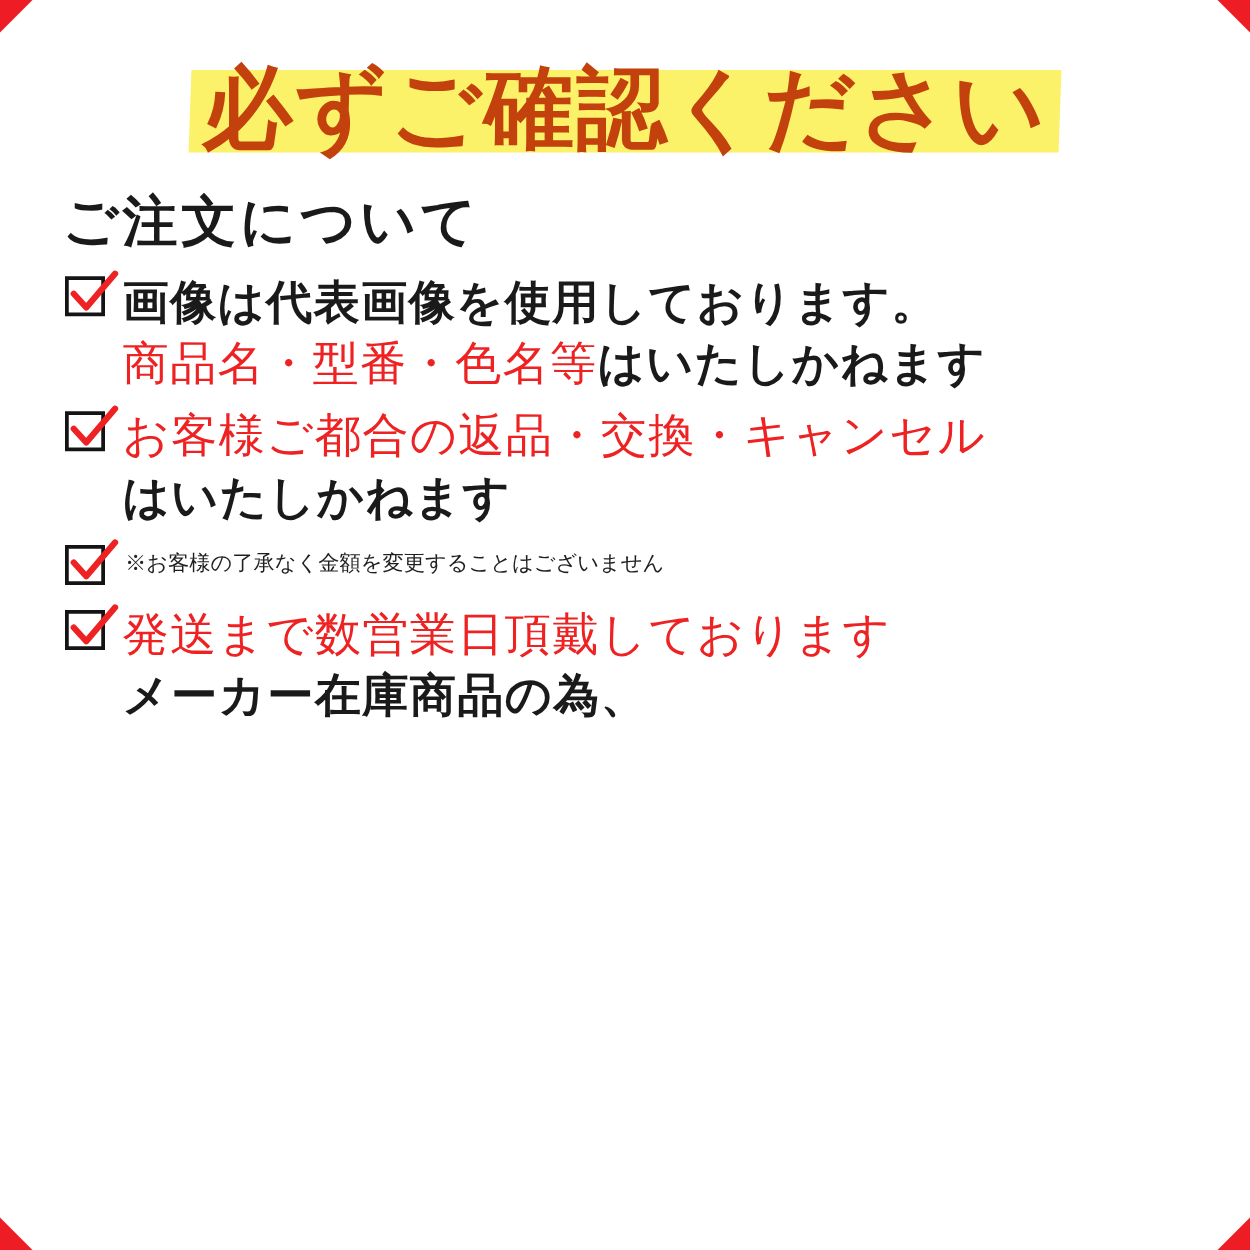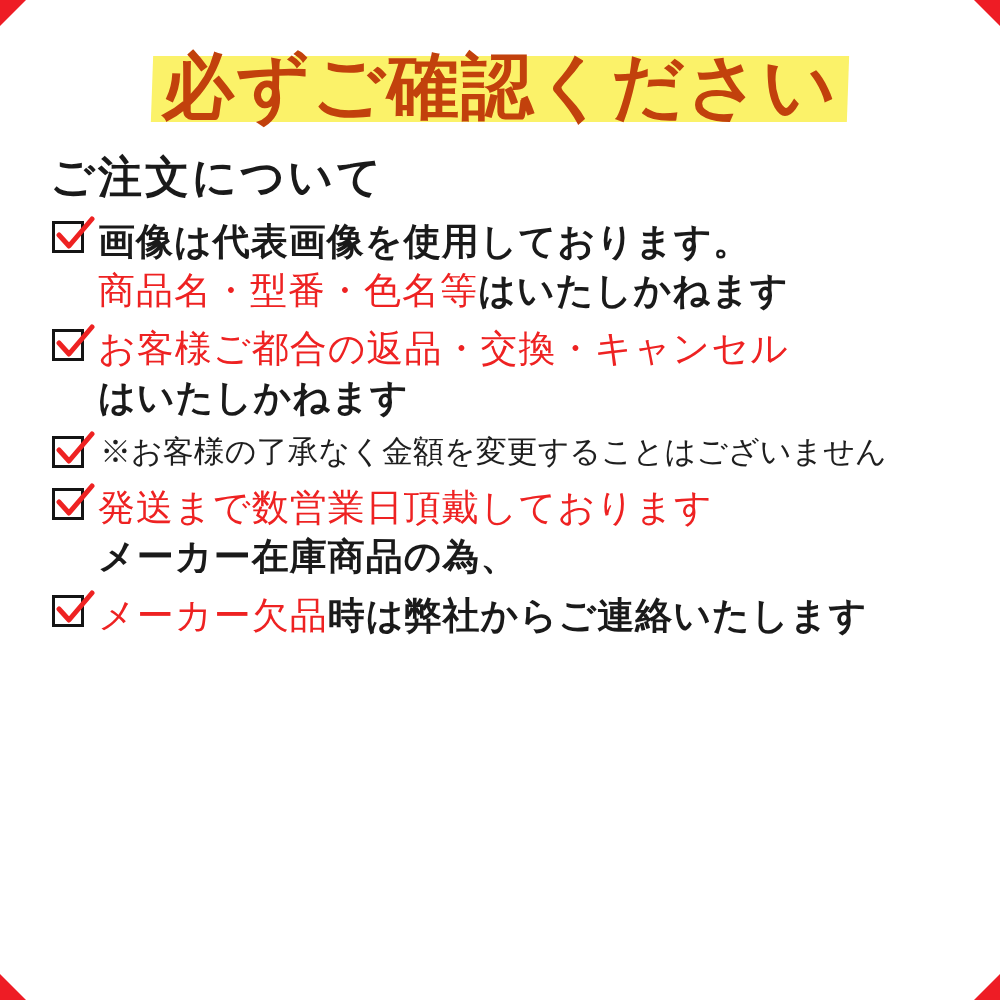--- a/index.html
+++ b/index.html
@@ -130,21 +130,21 @@
   }
   .line .red {
     color: #ee2222;
     font-weight: normal;
   }
   .line .blk {
     color: #1a1a1a;
     font-weight: bold;
   }
   .note {
-    font-size: 31px;
+    font-size: 17px;
     line-height: 38px;
     color: #1f1f1f;
     letter-spacing: 0px;
     margin-left: 2px;
     font-family: "DejaVu Serif", serif;
     white-space: nowrap;
   }
 </style>
 </head>
 <body>
@@ -203,26 +203,15 @@
           <span class="box"></span>
           <svg class="tick" viewBox="0 0 40 40">
             <path d="M3 20 L13 31 L36 4" fill="none" stroke="#ee2222" stroke-width="5" stroke-linecap="round" stroke-linejoin="round"></path>
           </svg>
         </span>
         <div class="item-lines">
           <div class="line"><span class="red">発送まで数営業日頂戴しております</span></div>
           <div class="line"><span class="blk">メーカー在庫商品の為、</span></div>
         </div>
       </div>
-      <div class="item">
-        <span class="checkbox">
-          <span class="box"></span>
-          <svg class="tick" viewBox="0 0 40 40">
-            <path d="M3 20 L13 31 L36 4" fill="none" stroke="#ee2222" stroke-width="5" stroke-linecap="round" stroke-linejoin="round"></path>
-          </svg>
-        </span>
-        <div class="item-lines">
-          <div class="line"><span class="red">メーカー欠品</span><span class="blk">時は弊社からご連絡いたします</span></div>
-        </div>
-      </div>
     </div>
 
 </div>
 
 </body></html>

